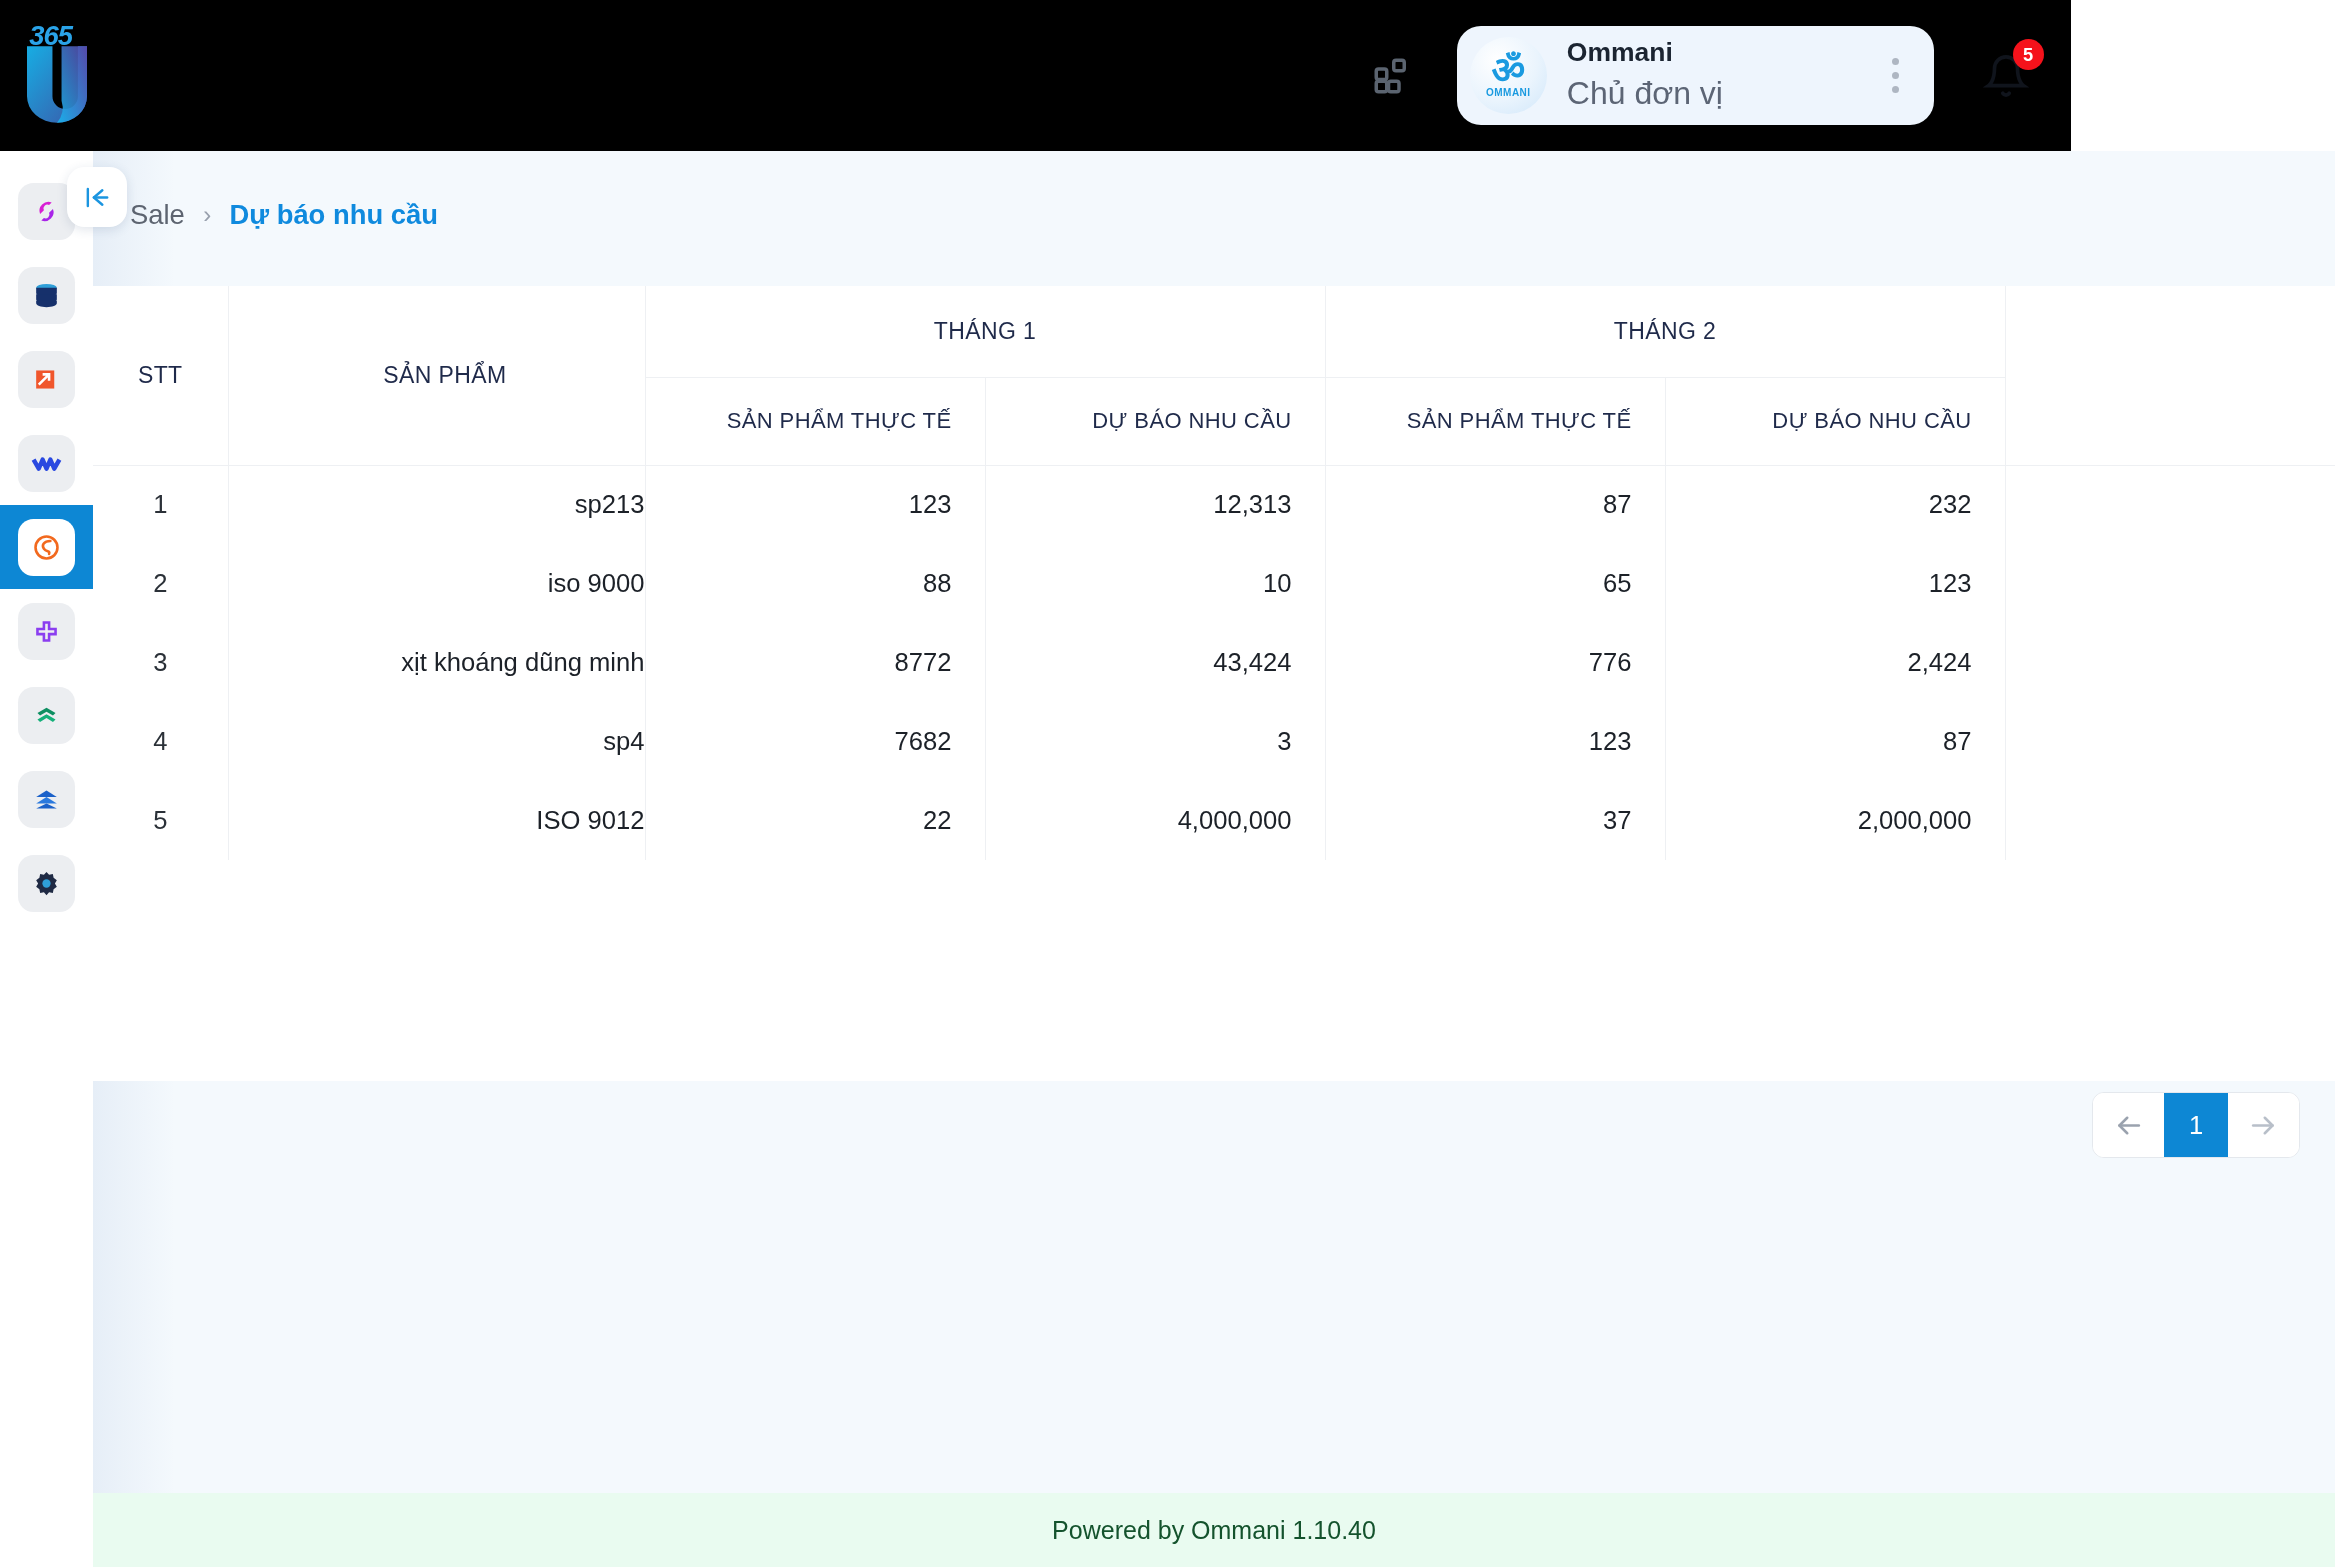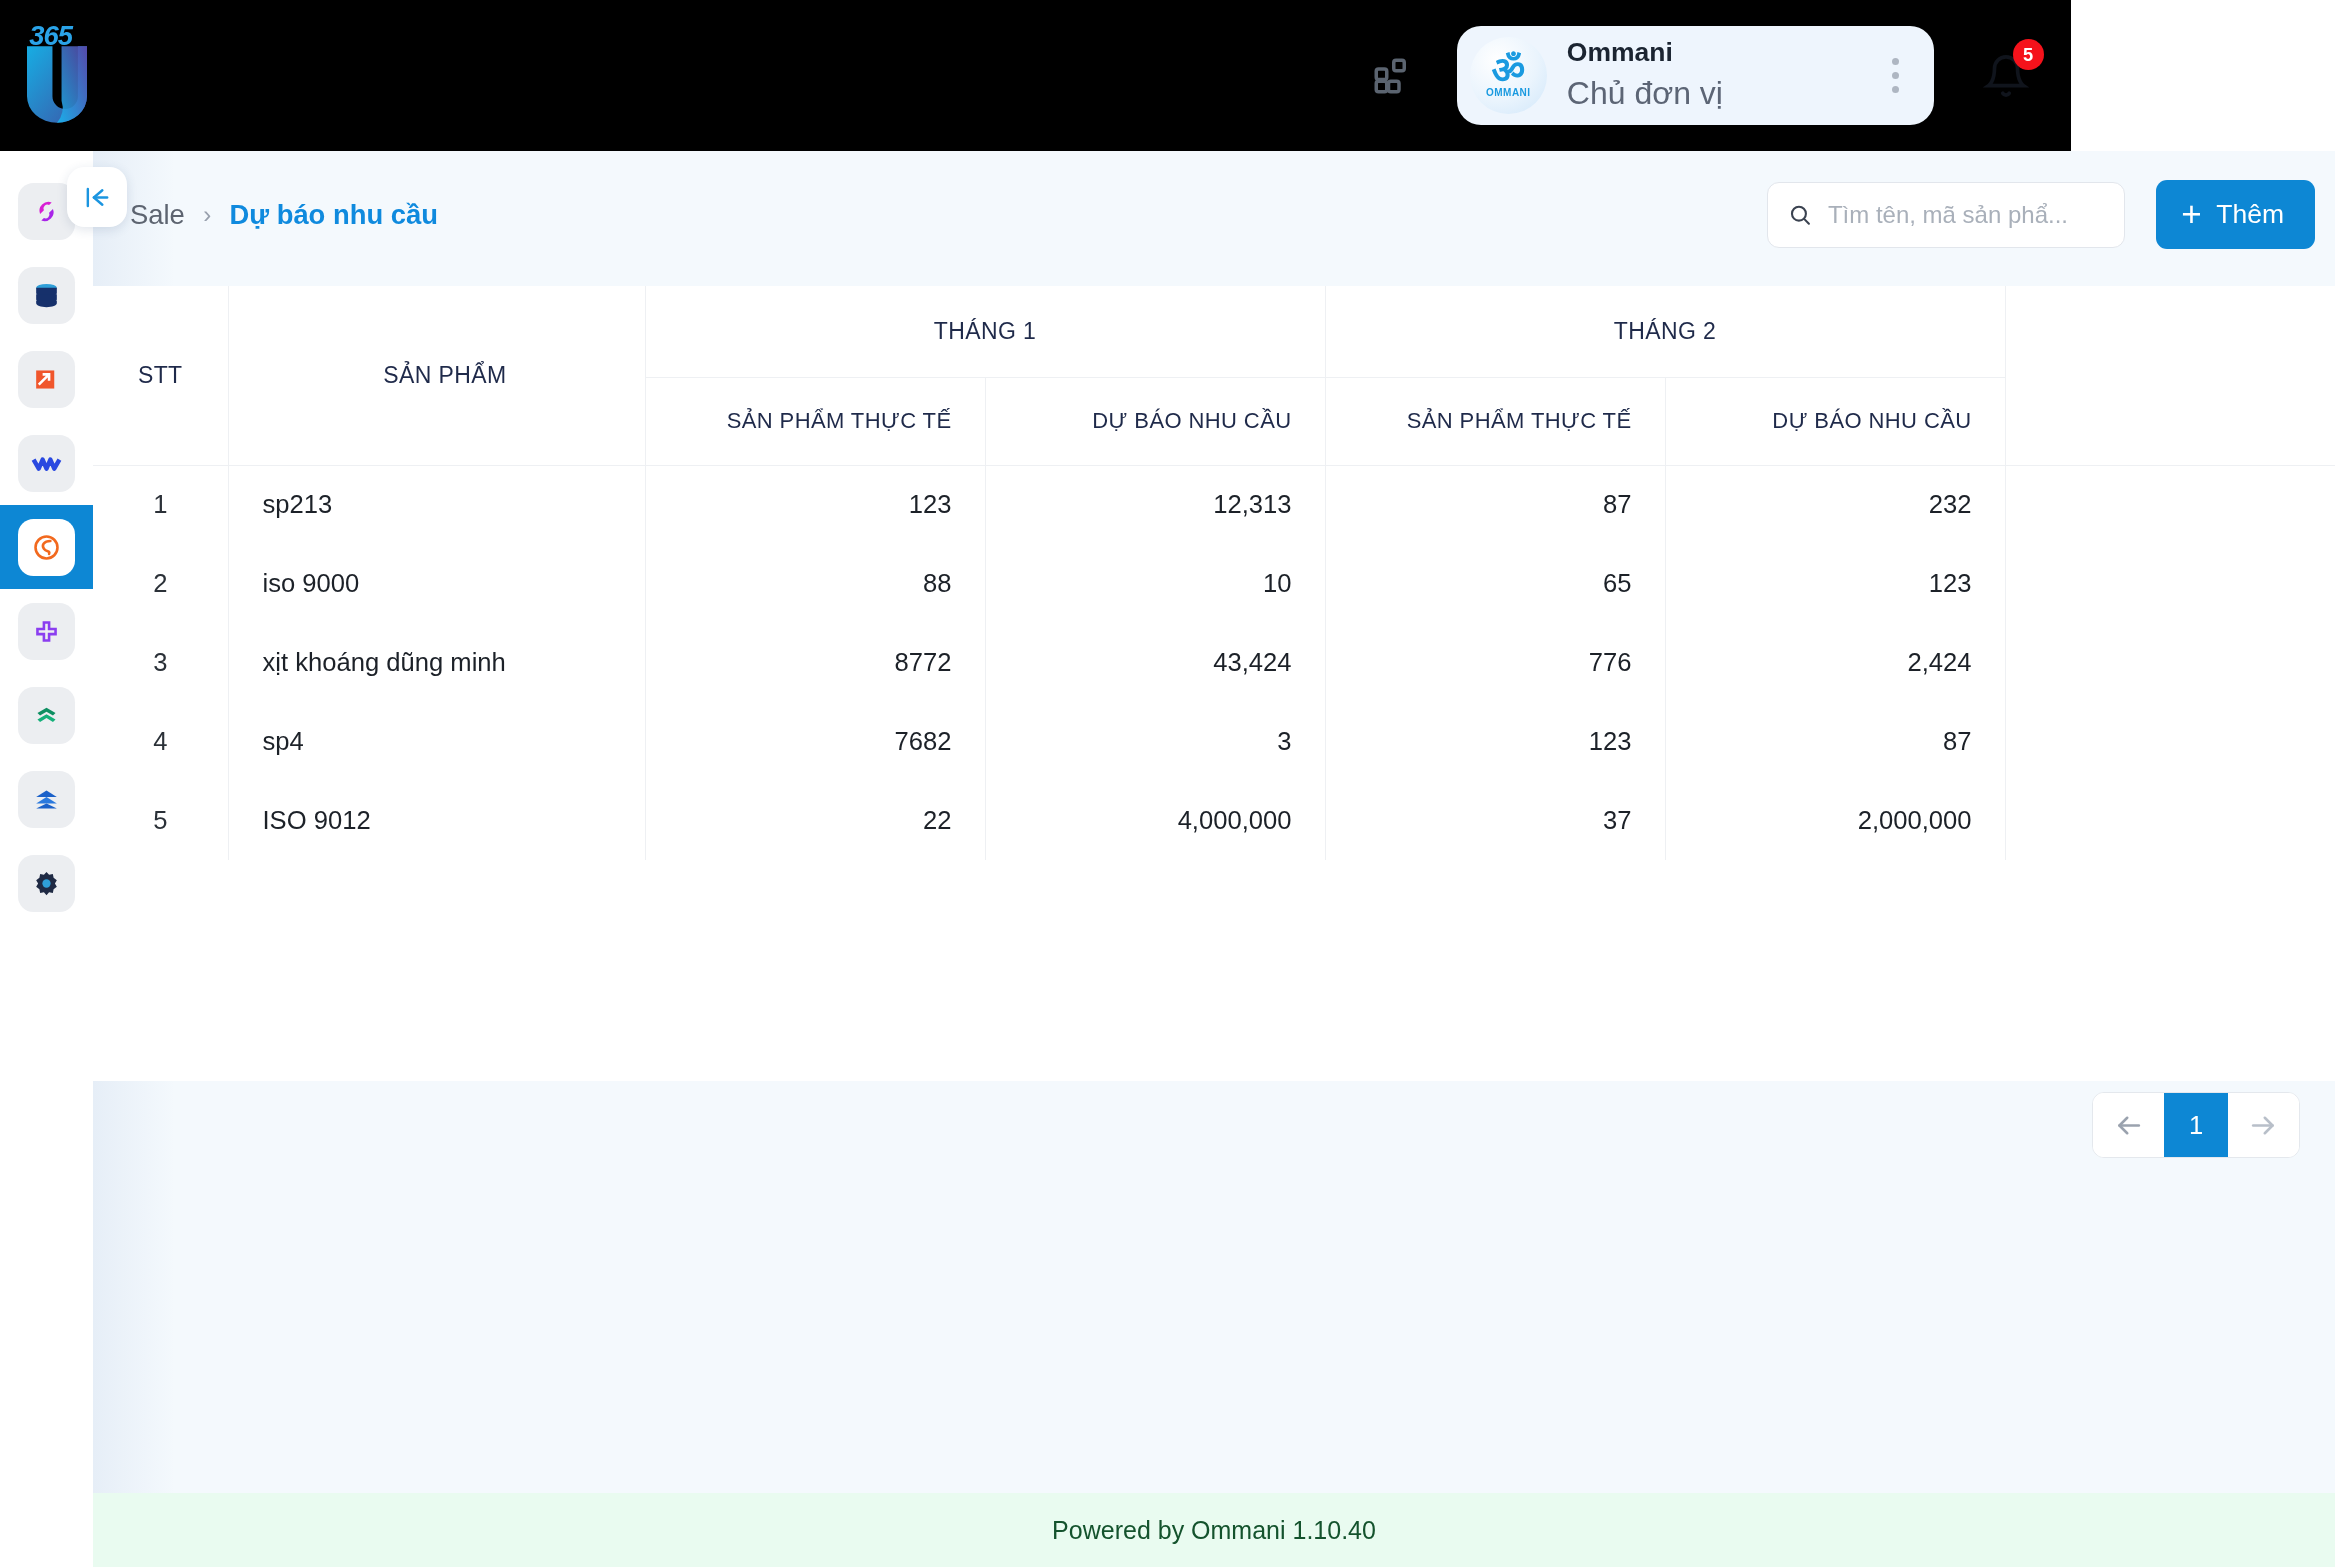--- a/index.html
+++ b/index.html
@@ -202,21 +202,21 @@
   th.prod-h { text-align: left; padding-left: 17px; }
   .sub-right { text-align: right; padding-right: 33px; }
   thead { border-bottom: 1.4px solid #eef0f3; }
 
   tbody tr { height: 79px; }
   tbody td {
     font-size: 25.6px; color: #1c2128;
     border-right: none;
   }
   td.c-stt { text-align: center; color: #2b3138; }
-  td.c-prod { text-align: left; padding-left: 34px; }
+  td.c-prod { text-align: right; padding-left: 34px; }
   td.c-num { text-align: right; padding-right: 33px; }
 
   
   .pager {
     position: absolute; right: 35px; top: 941px;
     display: flex; align-items: stretch;
     height: 66px;
     border: 1.4px solid #e4e8ed;
     border-radius: 12px;
     overflow: hidden;
@@ -385,33 +385,20 @@
       </svg>
     </div>
 
     <div class="page-head">
       <div class="breadcrumb">
         <span class="bc-root">Sale</span>
         <span class="bc-sep">›</span>
         <span class="bc-active">Dự báo nhu cầu</span>
       </div>
 
-      <div class="head-actions">
-        <div class="search-box">
-          <svg width="27.4" height="27.4" viewBox="0 0 24 24" fill="none" stroke="#3a4250" stroke-width="2.1" stroke-linecap="round">
-            <circle cx="11" cy="11" r="7"></circle>
-              <line x1="16.2" y1="16.2" x2="21" y2="21"></line>
-          </svg>
-          <input class="search-input" type="text" placeholder="Tìm tên, mã sản phẩ..." style="">
-        </div>
-        <button class="add-btn">
-          <span class="plus-glyph">+</span>
-          <span>Thêm</span>
-        </button>
-      </div>
     </div>
 
     <div class="table-card">
       <table class="grid">
         <colgroup>
           <col style="width:135px">
             <col style="width:417px">
           <col style="width:340px">
             <col style="width:340px">
           <col style="width:340px">

